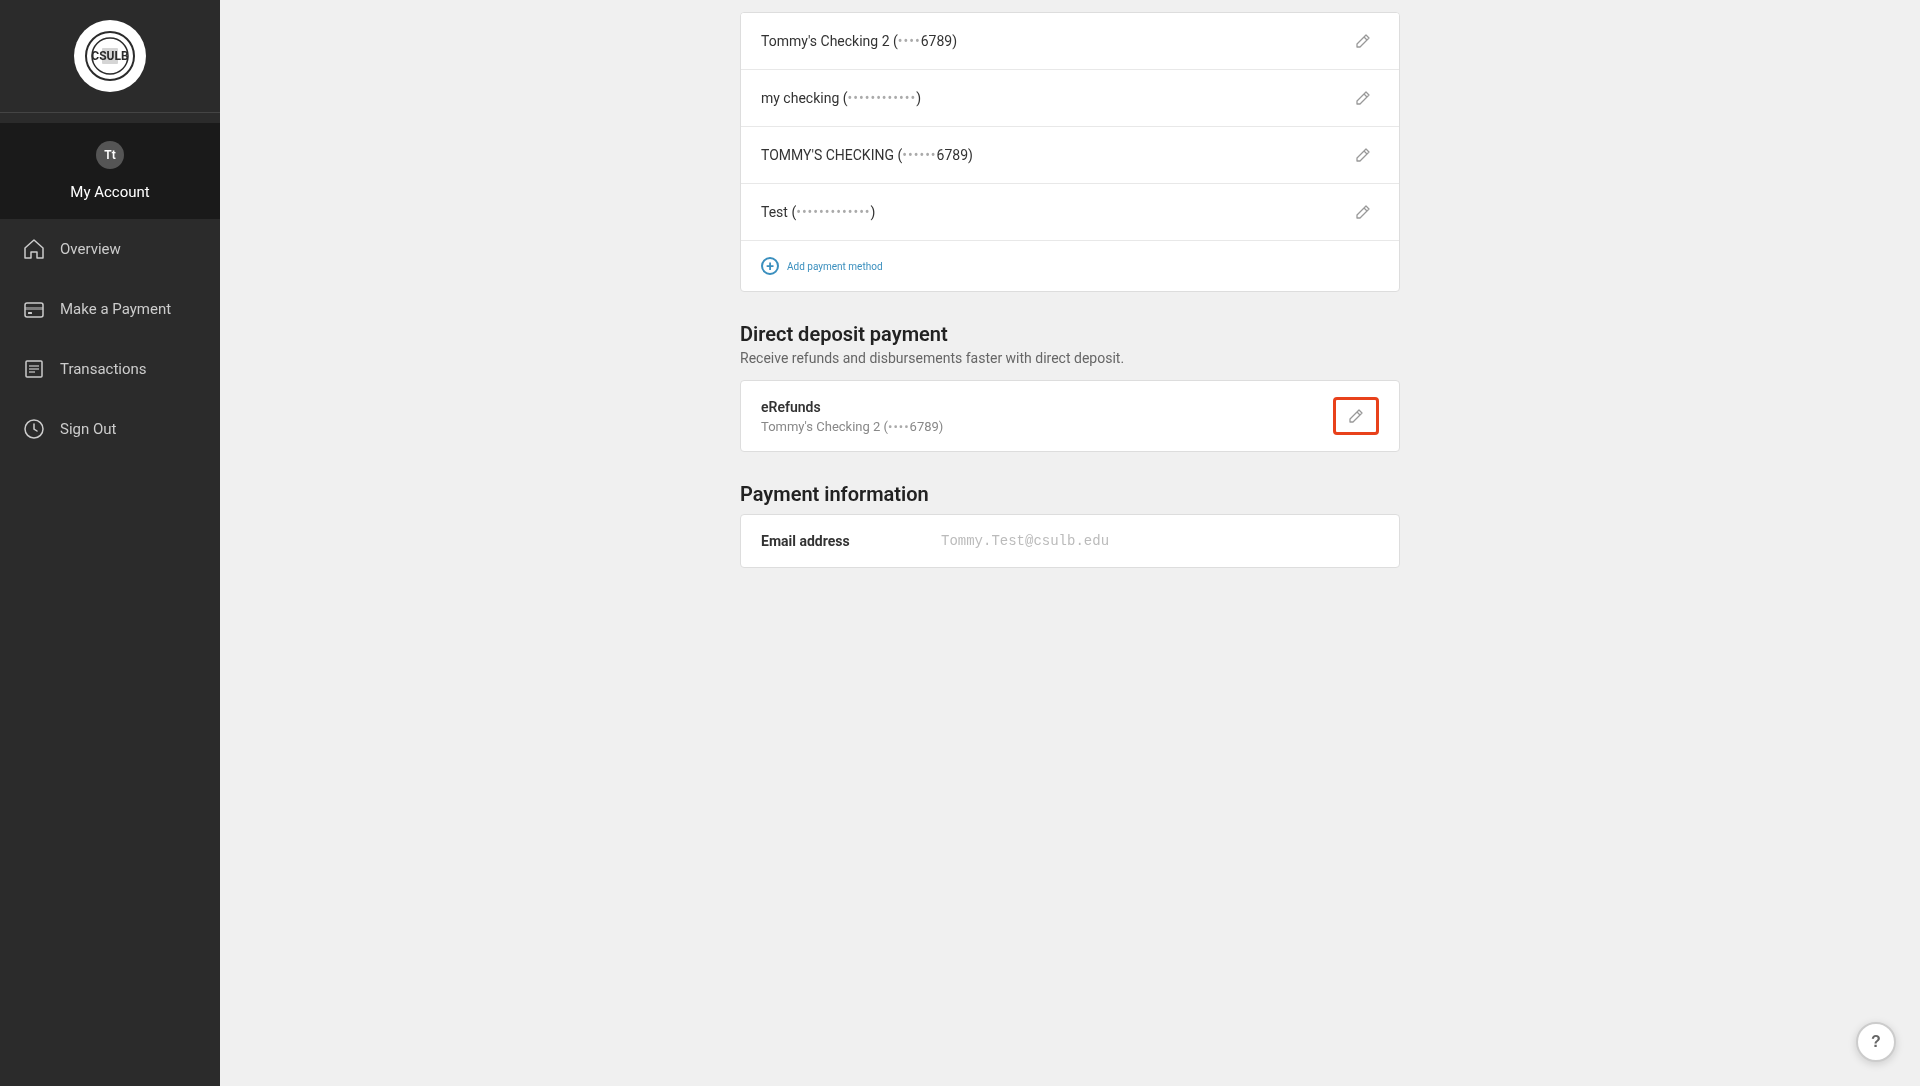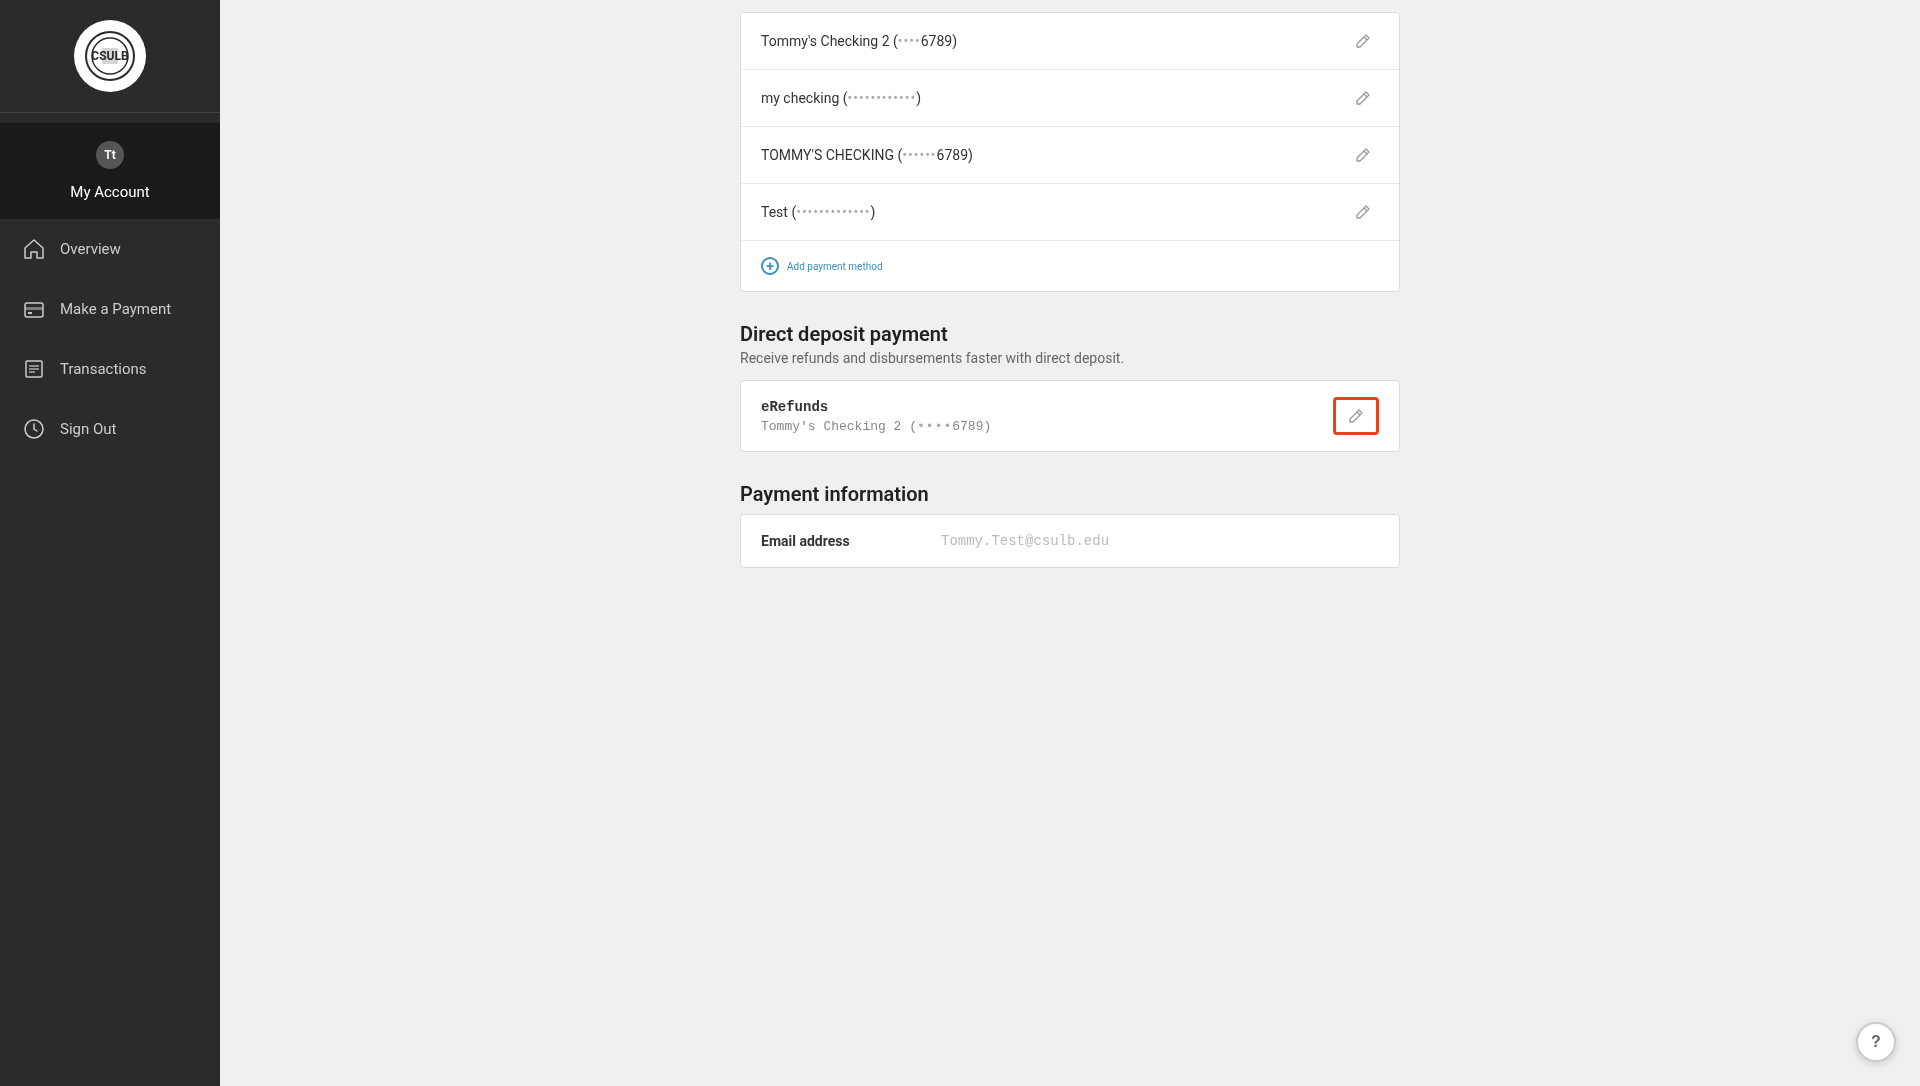--- a/index.html
+++ b/index.html
@@ -200,21 +200,20 @@
 
     .erefunds-card {
       background: #fff;
       border: 1px solid #ddd;
       border-radius: 4px;
       padding: 16px 20px;
       display: flex;
       align-items: center;
       justify-content: space-between;
       position: relative;
-      font-family: Liberation Mono, monospace;
     }
 
     .erefunds-info {
       display: flex;
       flex-direction: column;
       gap: 4px;
     }
 
     .erefunds-title {
       font-size: 14px;

